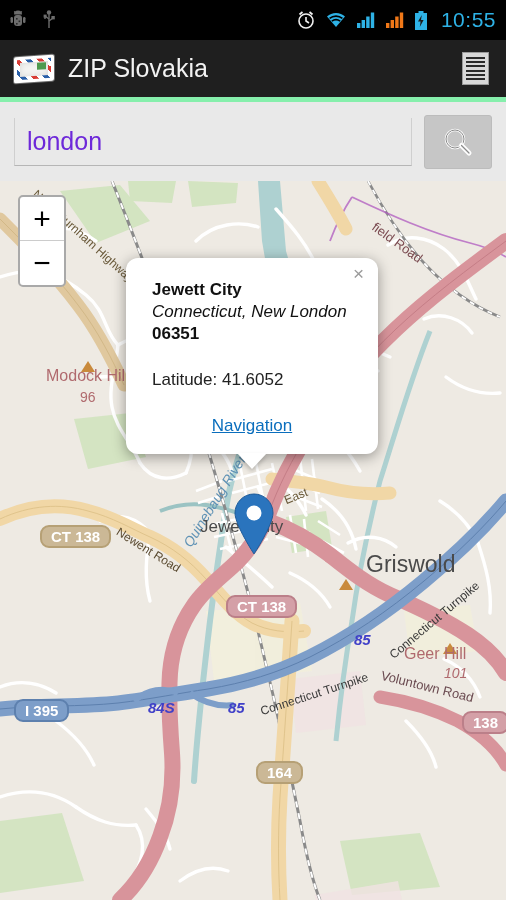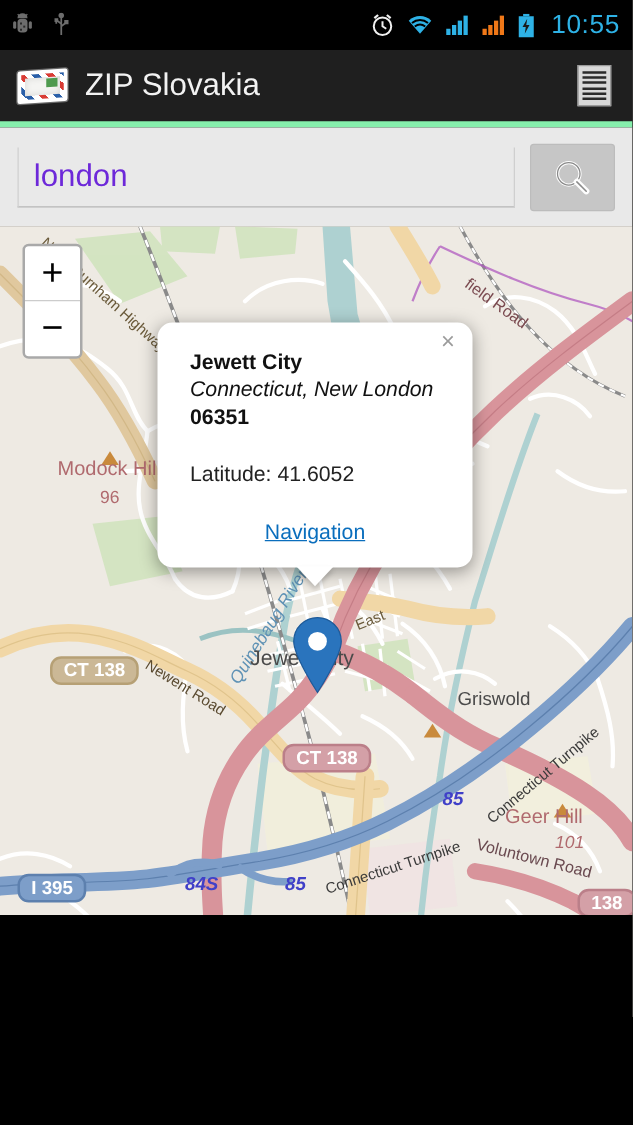--- a/index.html
+++ b/index.html
@@ -2,21 +2,21 @@
 <html><head>
 <meta charset="utf-8">
 <style>
   * { box-sizing: border-box; margin: 0; padding: 0; }
   html, body {
     width: 506px; height: 900px;
     font-family: "Liberation Sans", sans-serif;
     background: #000;
     overflow: hidden;
   }
-  #screen { position: relative; width: 506px; height: 732px; overflow: hidden; }
+  #screen { position: relative; width: 506px; height: 900px; overflow: hidden; }
 
   
   .statusbar {
     position: absolute; top: 0; left: 0; width: 506px; height: 40px;
     background: #000; display: flex; align-items: center; padding: 0 10px;
   }
   .sb-left { display: flex; align-items: center; gap: 16px; }
   .sb-right { margin-left: auto; display: flex; align-items: center; gap: 9px; }
   .sb-time { color: #2eb2e6; font-size: 21px; letter-spacing: .5px; margin-left: 4px; }
   .ic { display: inline-block; line-height: 0; }
@@ -125,21 +125,21 @@
 
   
   .lbl { position: absolute; font-family: "Liberation Sans", sans-serif; white-space: nowrap; }
   .shield {
     position:absolute; background:#cbb896; color:#fff; border:2px solid #b6a075;
     border-radius:9px; padding:1px 9px; font-size:15px; font-weight:bold;
     font-family:"Liberation Sans", sans-serif; white-space:nowrap;
   }
   .shield.red { background:#d4a0a7; border-color:#bb7f89; }
   .shield.blue { background:#7d9ec9; border-color:#5d80ae; }
-  .txt-place { color:#4a4a4a; font-size:15px; }
+  .txt-place { color:#4a4a4a; font-size:23px; }
   .txt-hill { color:#b06a6e; font-size:16px; }
   .txt-small { color:#5a5a5a; font-size:11px; }
   .hwy-num { color:#4040c8; font-size:15px; font-style:italic; font-weight:bold; }
 </style>
 </head>
 <body>
 
 <div id="screen">
 
   <div class="statusbar">

